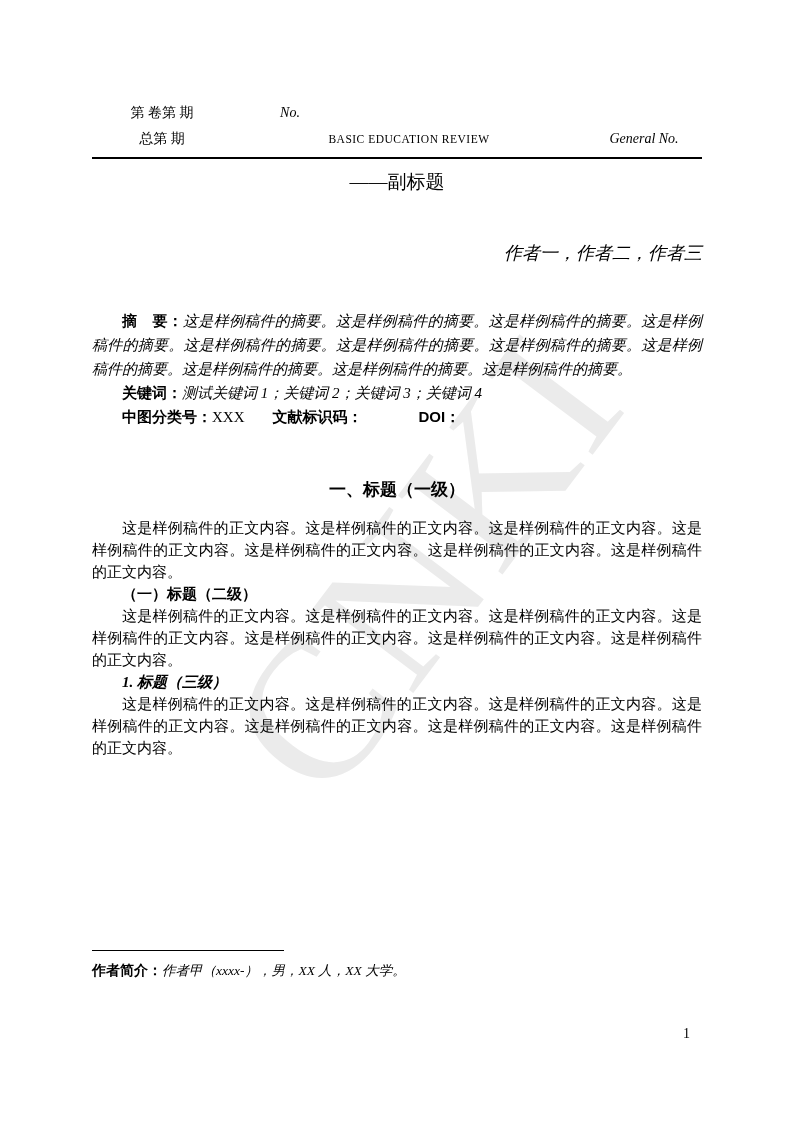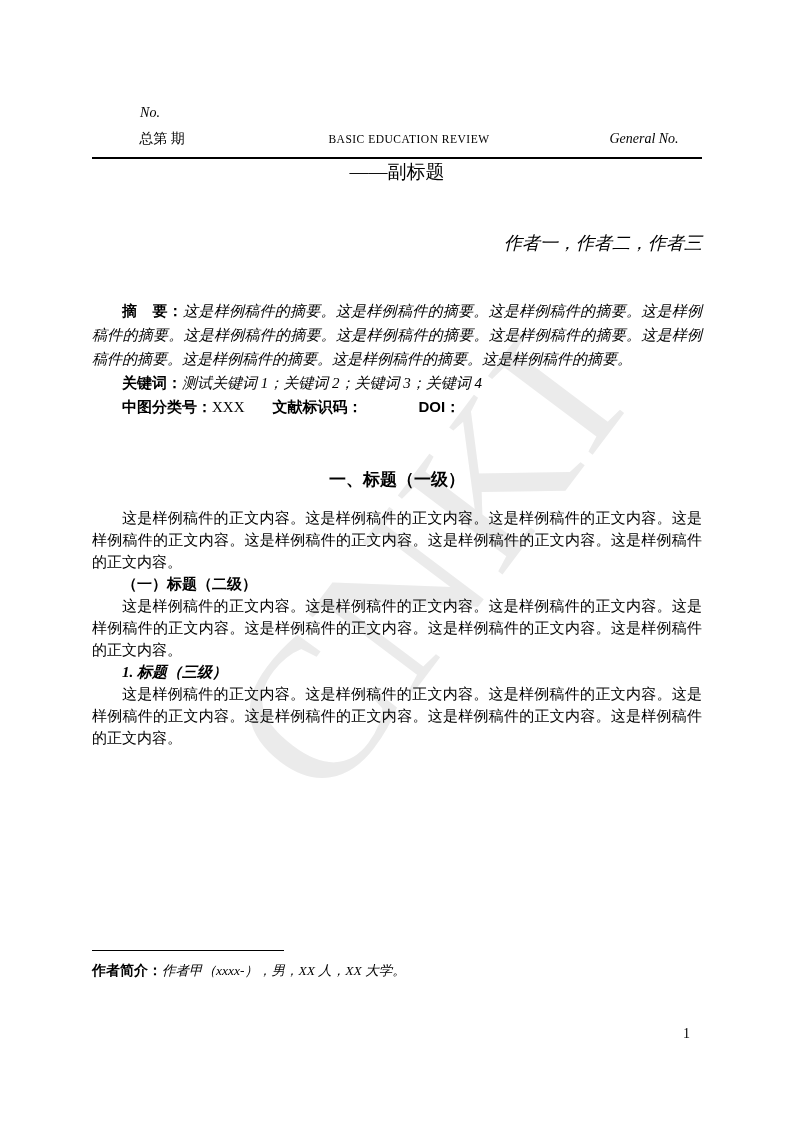--- a/index.html
+++ b/index.html
@@ -50,20 +50,21 @@
 
   
   .article-title {
     margin-top:90px;
     text-align:center;
     font-size:36px; font-weight:bold;
     letter-spacing:1px;
     line-height:42px;
   }
   .article-subtitle {
+    margin-top:10px;
     text-align:center;
     font-size:19px;
     line-height:26px;
   }
   .article-authors {
     margin-top:46px;
     text-align:right;
     font-size:18px;
     font-style:italic;
     line-height:24px;
@@ -119,20 +120,21 @@
 <body>
 
 <div class="page">
 
   <div class="watermark">CNKI</div>
 
   <div class="content">
 
     <div class="journal-header">
       <div class="jh-row">
+        <span class="jh-left">第 卷第 期</span>
         <span class="jh-right">No.</span>
       </div>
       <div class="jh-row">
         <span class="jh-left">总第 期</span>
         <span class="jh-center jh-en">BASIC EDUCATION REVIEW</span>
         <span class="jh-right">General No.</span>
       </div>
       <hr class="header-rule">
     </div>
 

